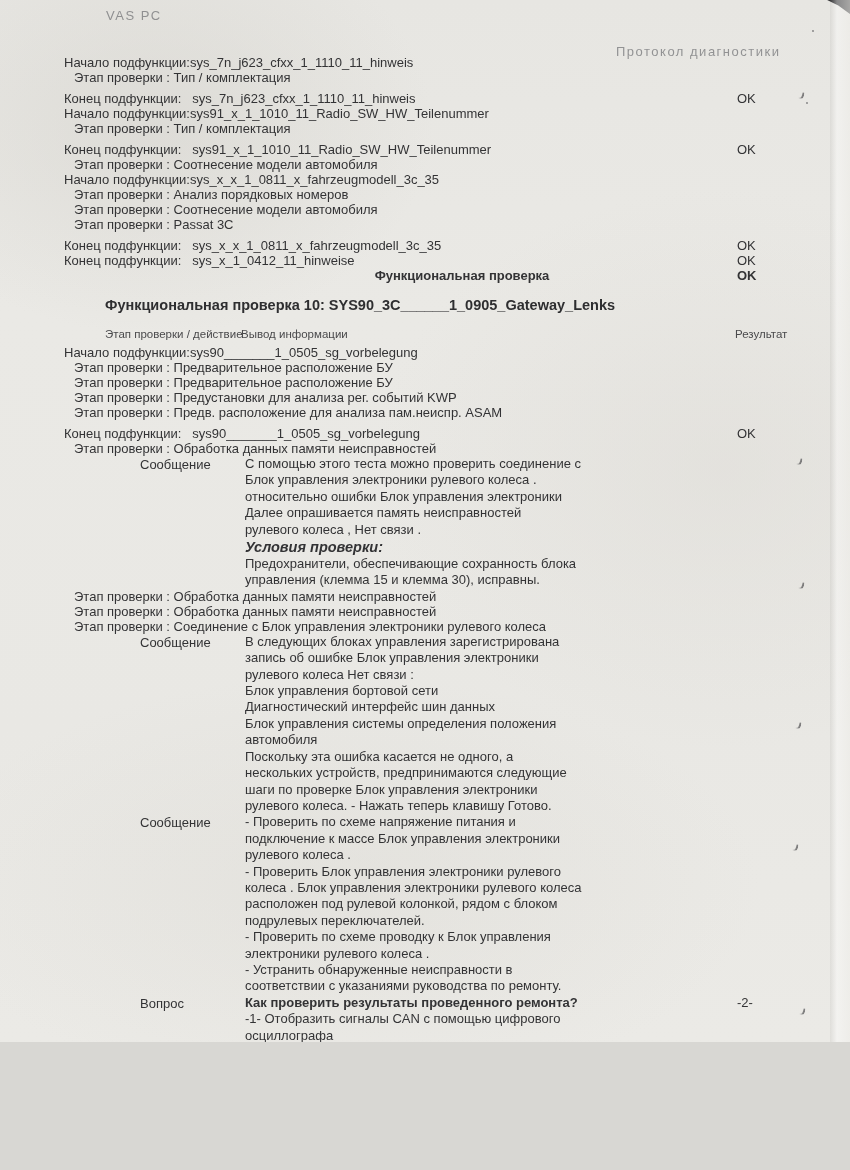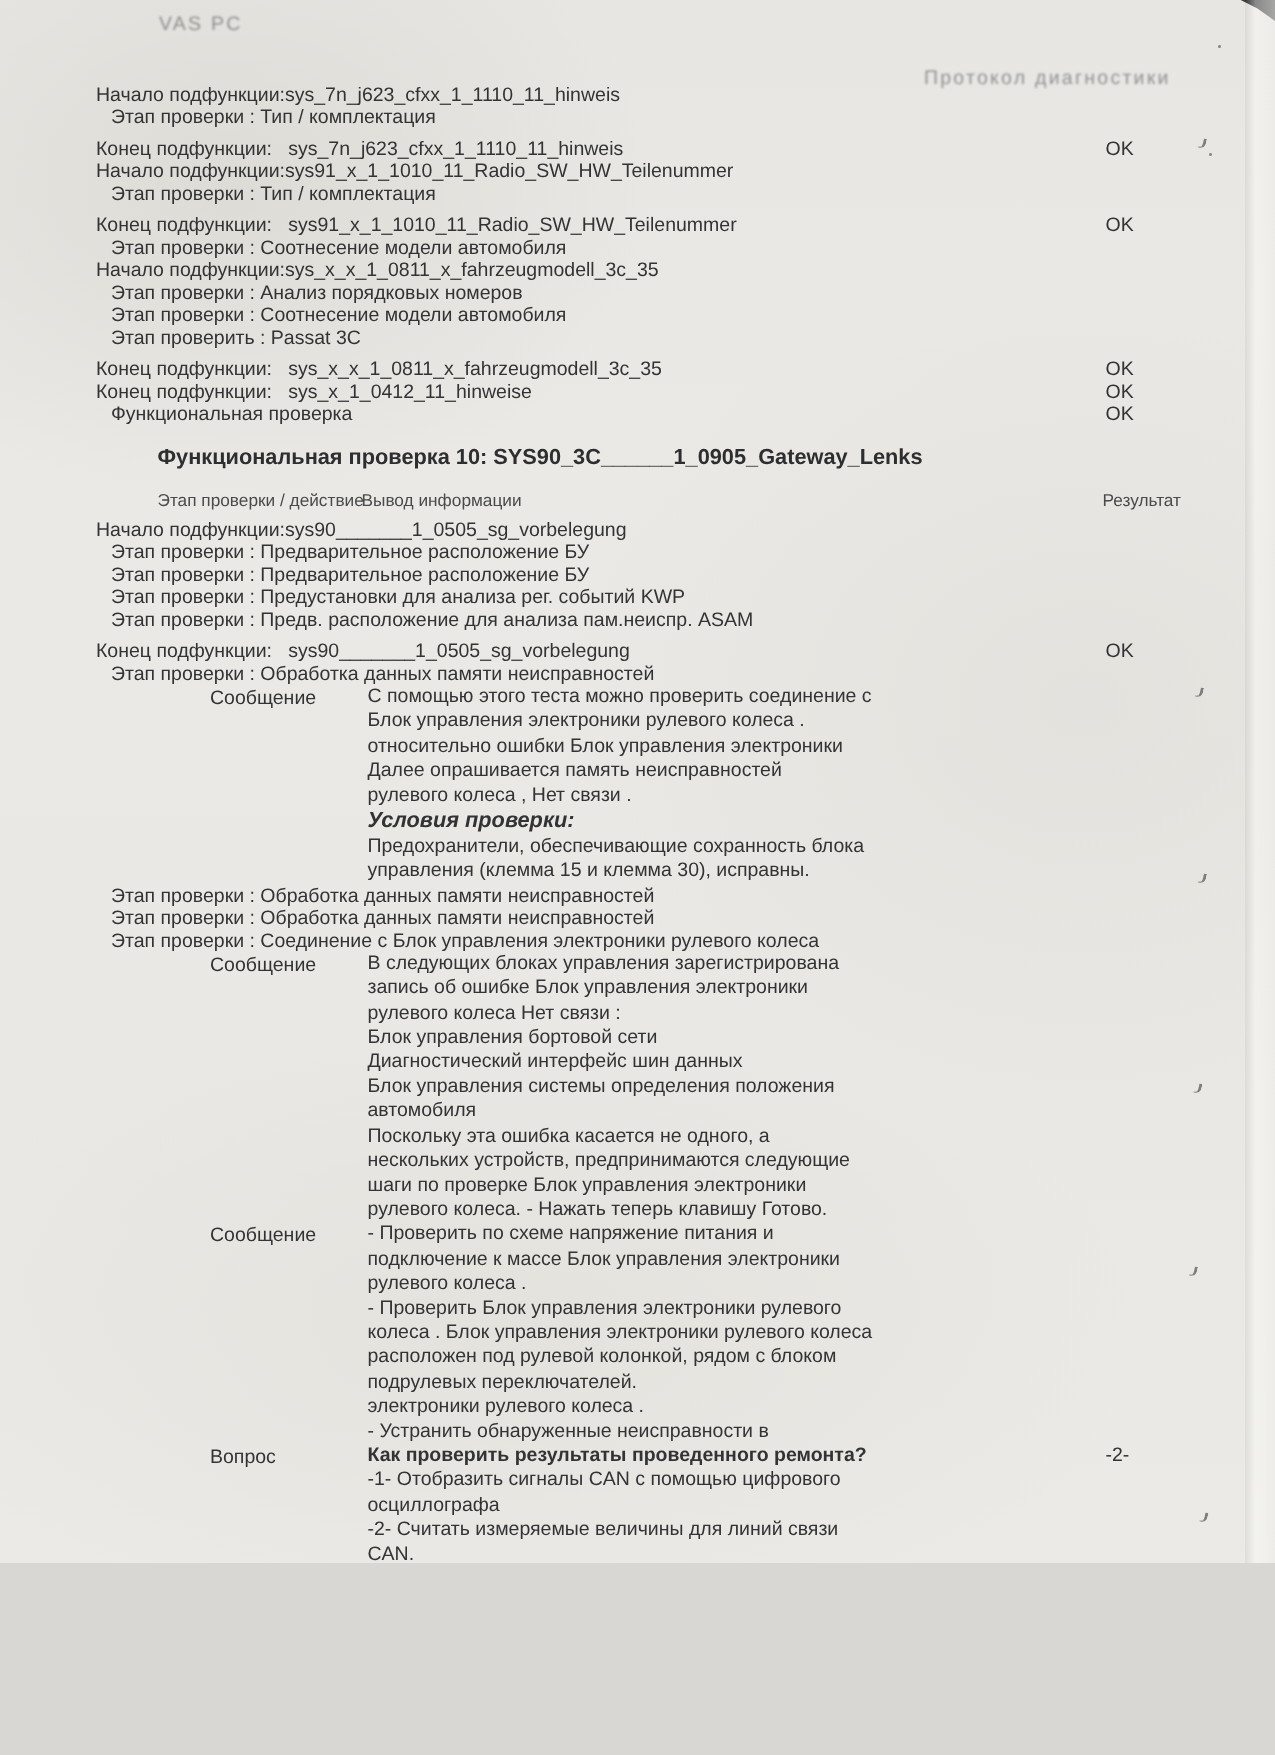--- a/index.html
+++ b/index.html
@@ -31,21 +31,21 @@
   .hdr-left { left: 106px; }
   .hdr-right { left: 616px; margin-top: 36px; }
 
   
   .content { position: absolute; top: 55px; left: 0; width: 850px; }
 
   .row { position: relative; line-height: 15px; font-size: 13px; white-space: pre; }
   .row.step { padding-left: 74px; }
   .row.sub  { padding-left: 64px; }
   .row.g    { margin-top: 6px; }
-  .row.b    { font-weight: normal; }
+  .row.b    { font-weight: bold; text-align: center; }
   .result   { position: absolute; left: 737px; top: 0; white-space: pre; }
 
   .row.msg { white-space: normal; }
   .msg-label { position: absolute; left: 140px; top: 1px; font-size: 13px; }
   .msg-body  { margin-left: 245px; width: 440px; }
   .msg-line  { line-height: 16.4px; font-size: 13px; white-space: pre; }
   .msg-line.bold { font-weight: bold; }
   .msg-line.bolditalic {
     font-weight: bold; font-style: italic;
     font-size: 14.5px; line-height: 18px;
@@ -112,21 +112,21 @@
         <div class="row sub"><span class="row-text">Начало подфункции:sys_7n_j623_cfxx_1_1110_11_hinweis</span></div>
         <div class="row step"><span class="row-text">Этап проверки : Тип / комплектация</span></div>
         <div class="row sub g"><span class="row-text">Конец подфункции:   sys_7n_j623_cfxx_1_1110_11_hinweis</span><span class="result">OK</span></div>
         <div class="row sub"><span class="row-text">Начало подфункции:sys91_x_1_1010_11_Radio_SW_HW_Teilenummer</span></div>
         <div class="row step"><span class="row-text">Этап проверки : Тип / комплектация</span></div>
         <div class="row sub g"><span class="row-text">Конец подфункции:   sys91_x_1_1010_11_Radio_SW_HW_Teilenummer</span><span class="result">OK</span></div>
         <div class="row step"><span class="row-text">Этап проверки : Соотнесение модели автомобиля</span></div>
         <div class="row sub"><span class="row-text">Начало подфункции:sys_x_x_1_0811_x_fahrzeugmodell_3c_35</span></div>
         <div class="row step"><span class="row-text">Этап проверки : Анализ порядковых номеров</span></div>
         <div class="row step"><span class="row-text">Этап проверки : Соотнесение модели автомобиля</span></div>
-        <div class="row step"><span class="row-text">Этап проверить : Passat 3C</span></div>
+        <div class="row step"><span class="row-text">Этап проверки : Passat 3C</span></div>
         <div class="row sub g"><span class="row-text">Конец подфункции:   sys_x_x_1_0811_x_fahrzeugmodell_3c_35</span><span class="result">OK</span></div>
         <div class="row sub"><span class="row-text">Конец подфункции:   sys_x_1_0412_11_hinweise</span><span class="result">OK</span></div>
         <div class="row step b"><span class="row-text">Функциональная проверка</span><span class="result">OK</span></div>
       </div>
 
     <div class="heading">Функциональная проверка 10: SYS90_3C______1_0905_Gateway_Lenks</div>
 
     <div class="colhead">
       <span class="c1">Этап проверки / действие</span>
       <span class="c2">Вывод информации</span>
@@ -176,22 +176,24 @@
         <div class="row msg">
           <span class="msg-label">Сообщение</span>
           <div class="msg-body">
             <div class="msg-line">- Проверить по схеме напряжение питания и</div>
             <div class="msg-line">подключение к массе Блок управления электроники</div>
             <div class="msg-line">рулевого колеса .</div>
             <div class="msg-line">- Проверить Блок управления электроники рулевого</div>
             <div class="msg-line">колеса . Блок управления электроники рулевого колеса</div>
             <div class="msg-line">расположен под рулевой колонкой, рядом с блоком</div>
             <div class="msg-line">подрулевых переключателей.</div>
+            <div class="msg-line">- Проверить по схеме проводку к Блок управления</div>
             <div class="msg-line">электроники рулевого колеса .</div>
             <div class="msg-line">- Устранить обнаруженные неисправности в</div>
+            <div class="msg-line">соответствии с указаниями руководства по ремонту.</div>
           </div>
         </div>
         <div class="row msg">
           <span class="msg-label">Вопрос</span>
           <div class="msg-body">
             <div class="msg-line bold">Как проверить результаты проведенного ремонта?</div>
             <div class="msg-line">-1- Отобразить сигналы CAN с помощью цифрового</div>
             <div class="msg-line">осциллографа</div>
             <div class="msg-line">-2- Считать измеряемые величины для линий связи</div>
             <div class="msg-line">CAN.</div>

